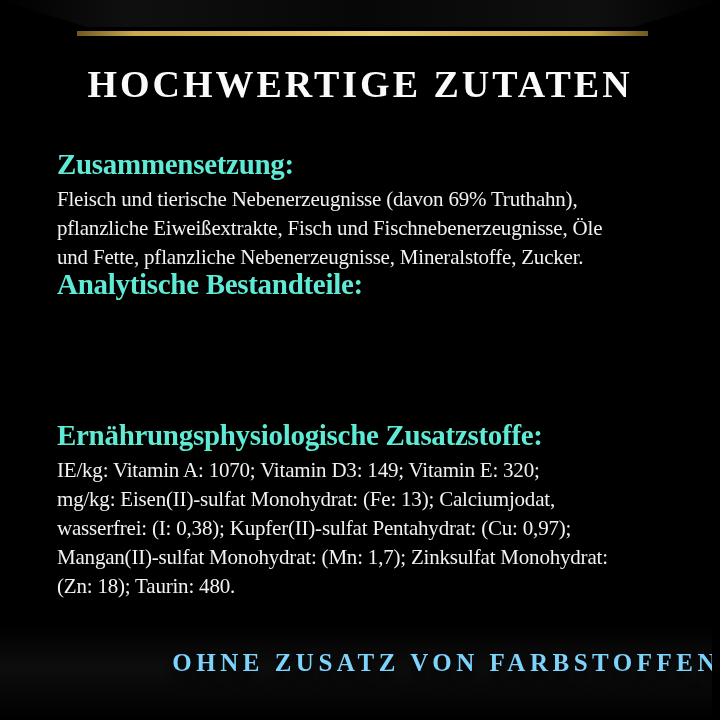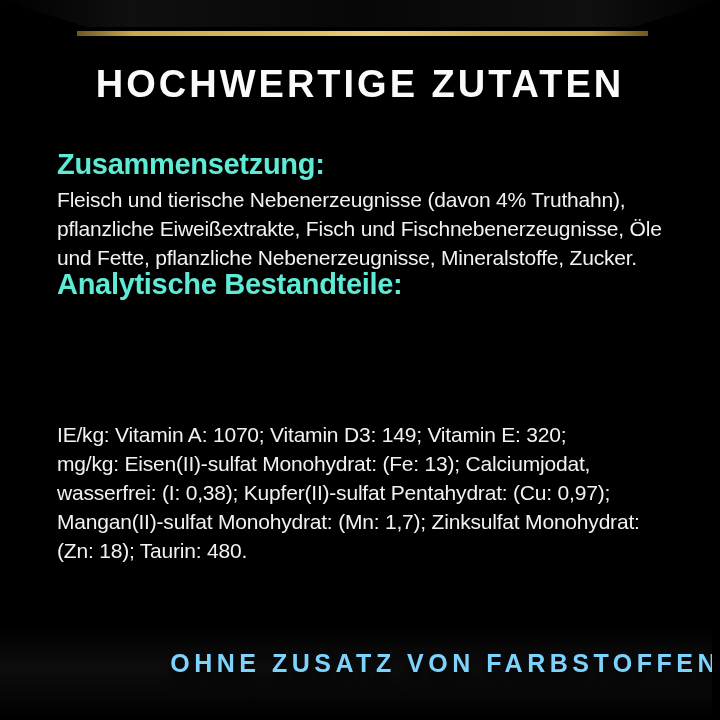--- a/index.html
+++ b/index.html
@@ -6,21 +6,21 @@
     margin: 0;
     padding: 0;
     background: #000;
   }
   .stage {
     position: relative;
     width: 712px;
     height: 720px;
     background: #000000;
     overflow: hidden;
-    font-family: Liberation Sans, sans-serif;
+    font-family: Liberation Serif, serif;
   }
   
   .top-shade {
     position: absolute;
     top: 0; left: 0;
     width: 720px; height: 27px;
     background: linear-gradient(90deg, rgba(28,28,28,0.0) 0%, rgba(28,28,28,0.55) 18%, rgba(20,20,20,0.35) 50%, rgba(28,28,28,0.55) 82%, rgba(28,28,28,0.0) 100%);
     clip-path: polygon(0 0, 100% 0, 88% 100%, 12% 100%);
   }
   .gold-divider {
@@ -92,30 +92,31 @@
 <div class="stage">
 
   <div class="top-shade"></div>
 
   <div class="gold-divider"></div>
 
   <div class="page-title">HOCHWERTIGE ZUTATEN</div>
 
   <div class="section" id="section-1">
     <div class="section-heading">Zusammensetzung:</div>
-    <div class="section-body">Fleisch und tierische Nebenerzeugnisse (davon 4% Truthahn),
+    <div class="section-body">Fleisch und tierische Nebenerzeugnisse (davon 69% Truthahn),
 pflanzliche Eiweißextrakte, Fisch und Fischnebenerzeugnisse, Öle
 und Fette, pflanzliche Nebenerzeugnisse, Mineralstoffe, Zucker.</div>
   </div>
 
   <div class="section" id="section-2">
     <div class="section-heading">Analytische Bestandteile:</div>
   </div>
 
   <div class="section" id="section-3">
+    <div class="section-heading">Ernährungsphysiologische Zusatzstoffe:</div>
     <div class="section-body">IE/kg: Vitamin A: 1070; Vitamin D3: 149; Vitamin E: 320;
 mg/kg: Eisen(II)-sulfat Monohydrat: (Fe: 13); Calciumjodat,
 wasserfrei: (I: 0,38); Kupfer(II)-sulfat Pentahydrat: (Cu: 0,97);
 Mangan(II)-sulfat Monohydrat: (Mn: 1,7); Zinksulfat Monohydrat:
 (Zn: 18); Taurin: 480.</div>
   </div>
 
   <div class="bottom-shade"></div>
 
   <div class="footer-claim">OHNE ZUSATZ VON FARBSTOFFEN</div>

